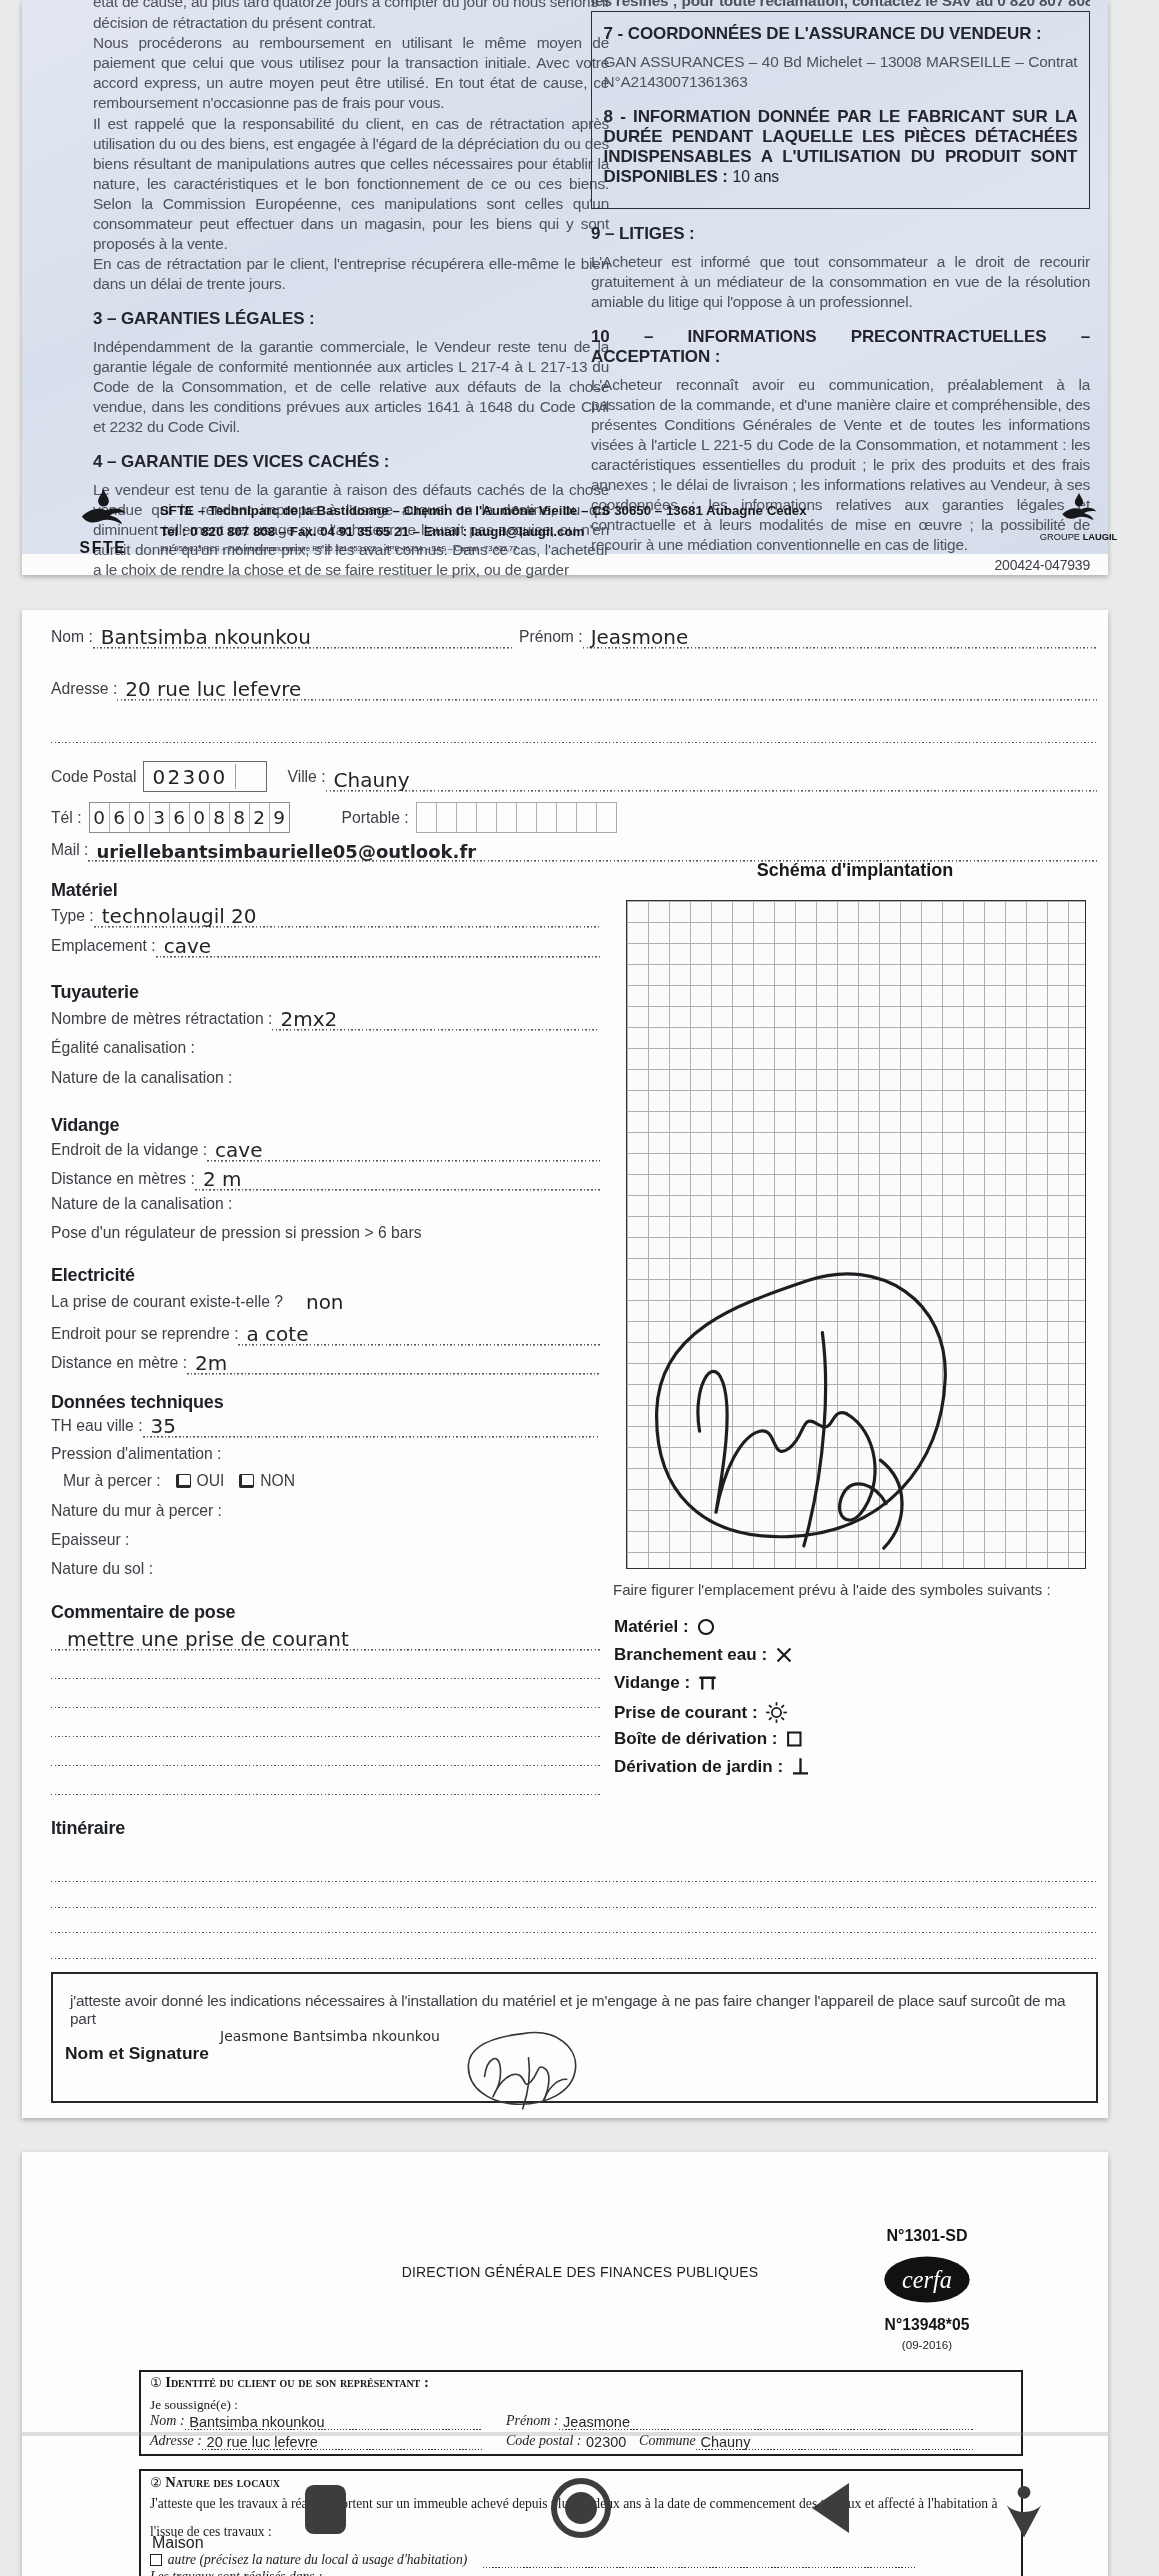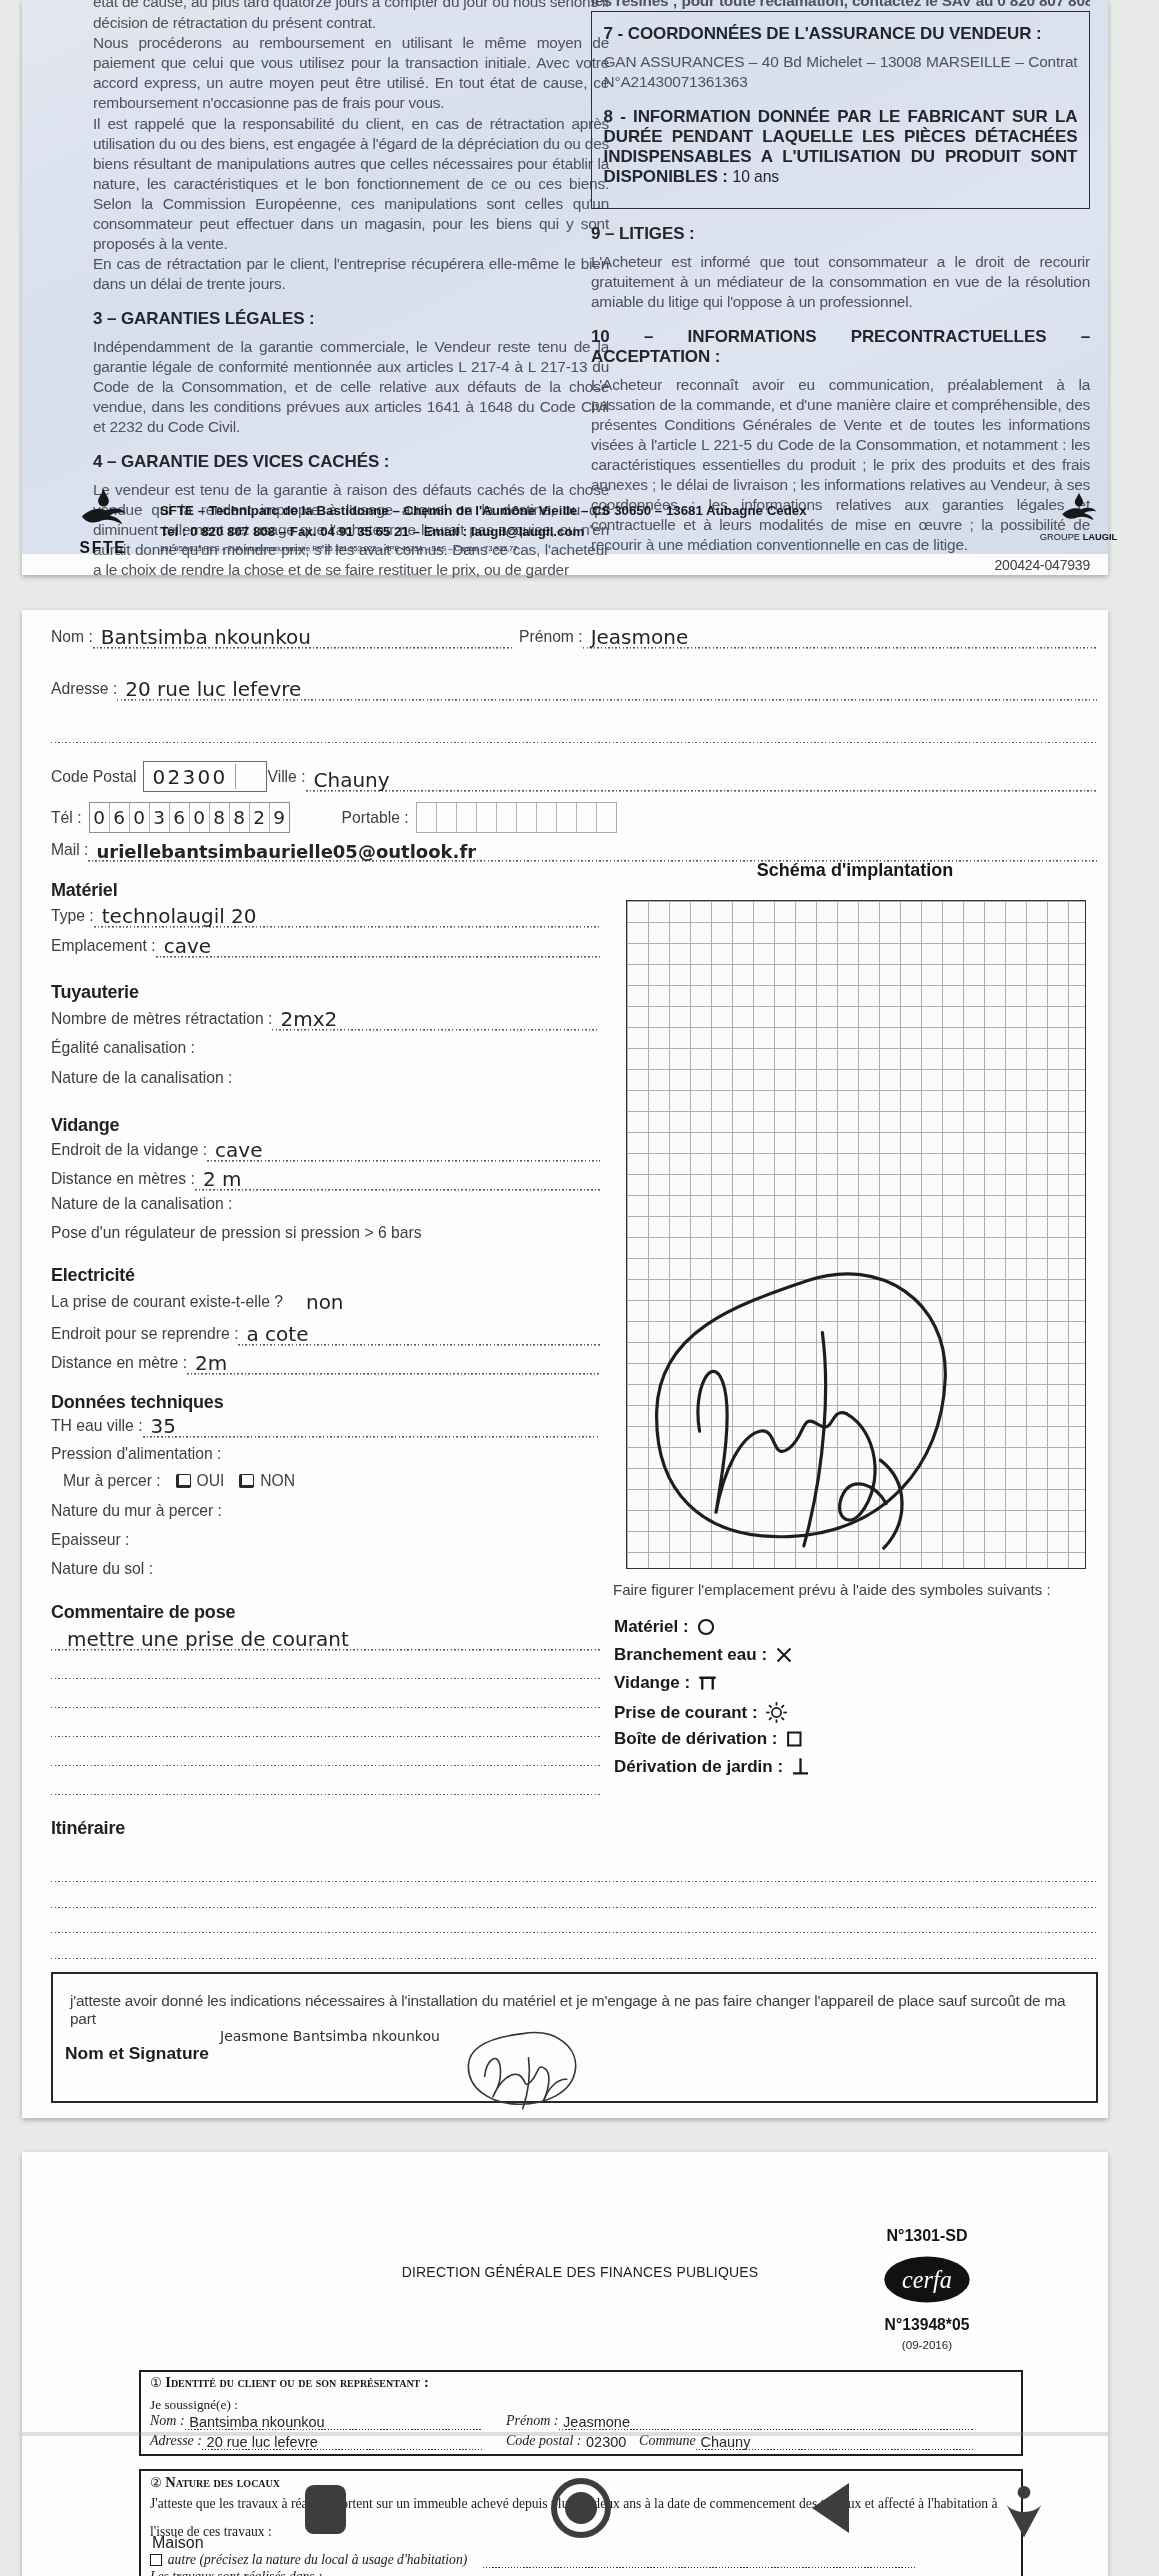--- a/index.html
+++ b/index.html
@@ -148,21 +148,21 @@
   </div>
 
   <div class="dotrow" style="left:51px;top:726px;width:1046px;"></div>
 
   <div class="frow" style="left:51px;top:761px;width:1046px;align-items:center;">
     <span class="lbl" style="padding-bottom:0;">Code Postal</span>
     <div class="cpbox">
       <span class="cpv">02300</span>
       <span class="tick"></span>
     </div>
-    <span class="lbl" style="padding-bottom:0;">Ville :</span>
+    <span class="lbl" style="margin-left:20px;padding-bottom:0;">Ville :</span>
     <div class="fill" style="align-self:flex-end;">
         <span class="val">Chauny</span>
       </div>
   </div>
 
   <div class="frow" style="left:51px;top:802px;width:1046px;align-items:center;">
     <span class="lbl" style="padding-bottom:0;">Tél :</span>
     <div class="cellbox" style="margin-left:7px;">
       <span class="c">0</span>
       <span class="c">6</span>

